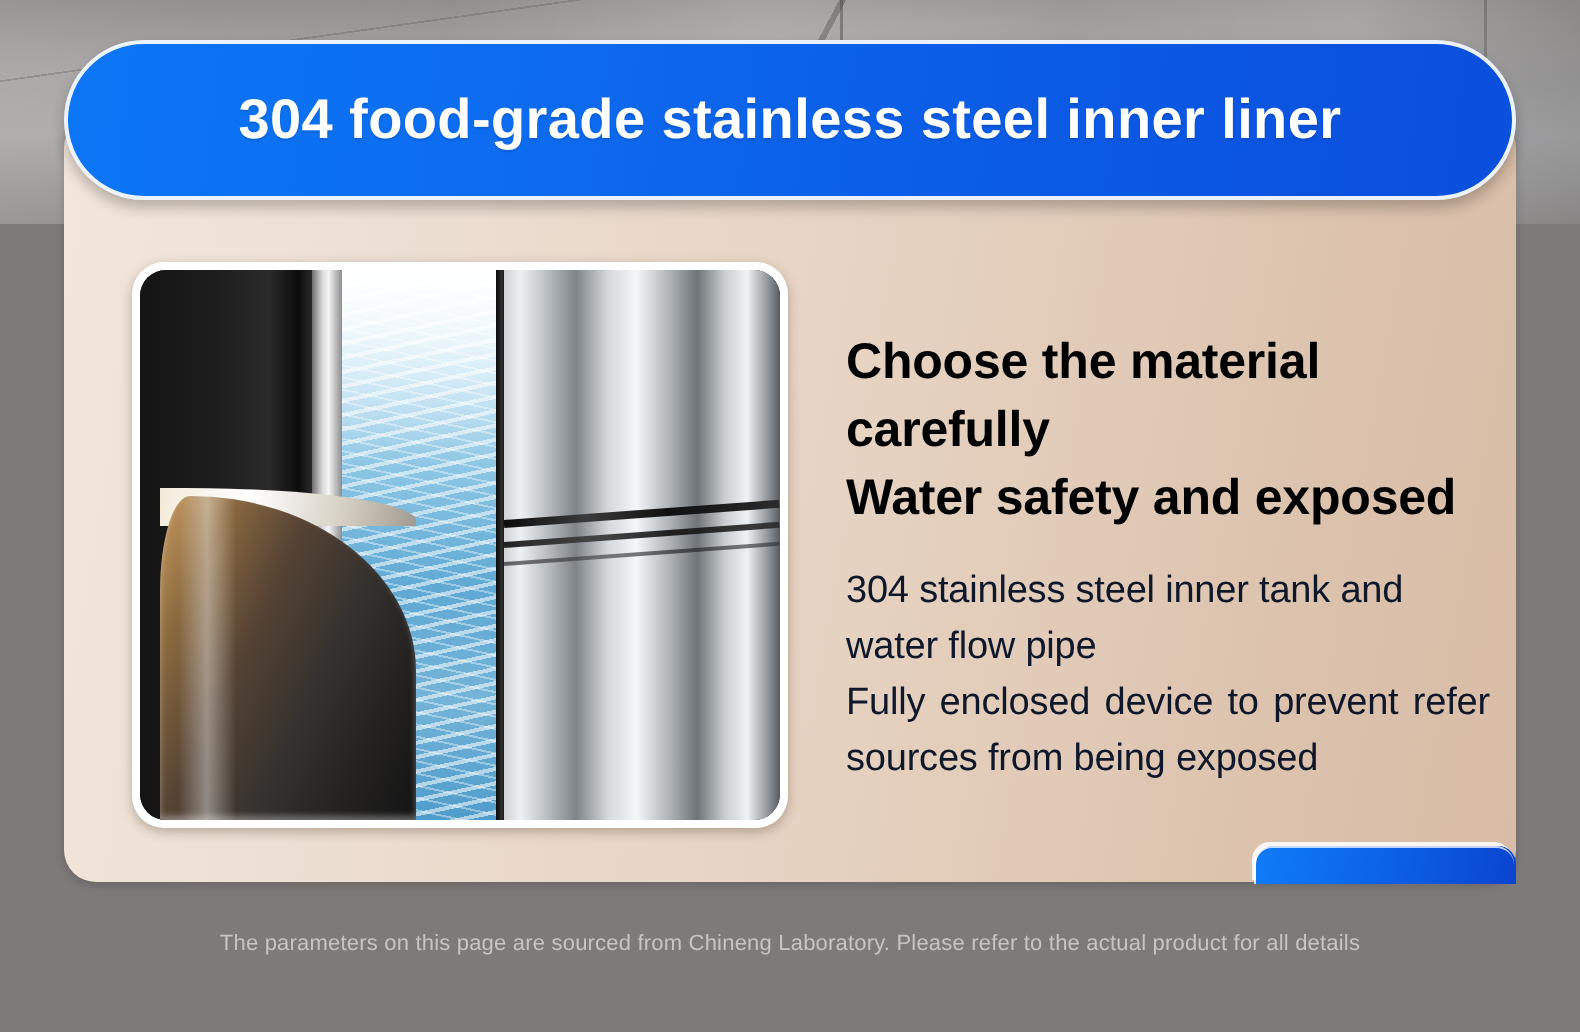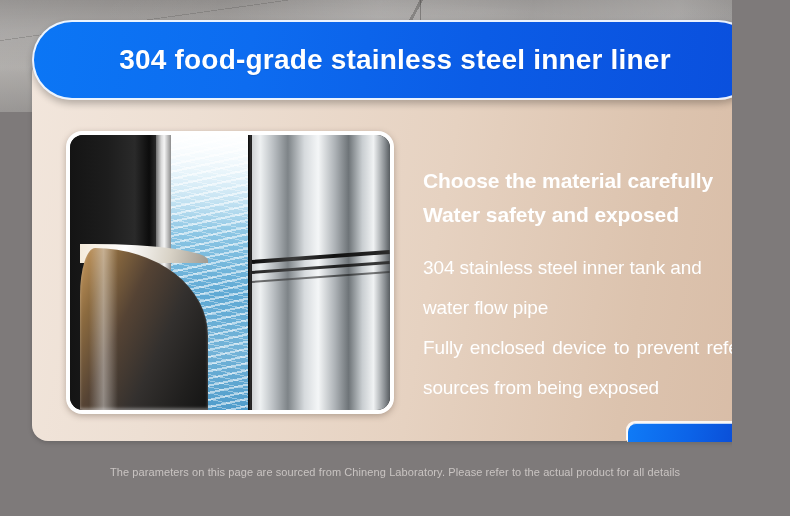--- a/index.html
+++ b/index.html
@@ -9,21 +9,21 @@
   body {
     width: 790px;
     height: 516px;
     overflow: hidden;
     font-family: "Liberation Sans", sans-serif;
     background: #7e7a7a;
   }
 
   .stage {
     position: relative;
-    width: 732px;
+    width: 790px;
     height: 516px;
     background: #7e7a7a;
     overflow: hidden;
   }
 
   
   .backdrop {
     position: absolute;
     left: 0;
     top: 0;
@@ -241,31 +241,31 @@
   }
 
   
   .copy {
     position: absolute;
     left: 423px;
     top: 164px;
     width: 322px;
   }
   .headline {
-    color: #ffffff;
-    font-size: 21px;
+    color: #000000;
+    font-size: 25px;
     font-weight: bold;
     line-height: 34px;
     letter-spacing: -0.1px;
   }
   .body-copy {
     margin-top: 16px;
-    color: #ffffff;
+    color: #0f172a;
     font-size: 19px;
-    line-height: 40px;
+    line-height: 28px;
     text-align: justify;
     text-justify: inter-word;
     letter-spacing: -0.1px;
   }
   .body-copy p { margin: 0; }
   .body-copy p.lead { text-align: left; }
 
   
   .footer {
     position: absolute;

